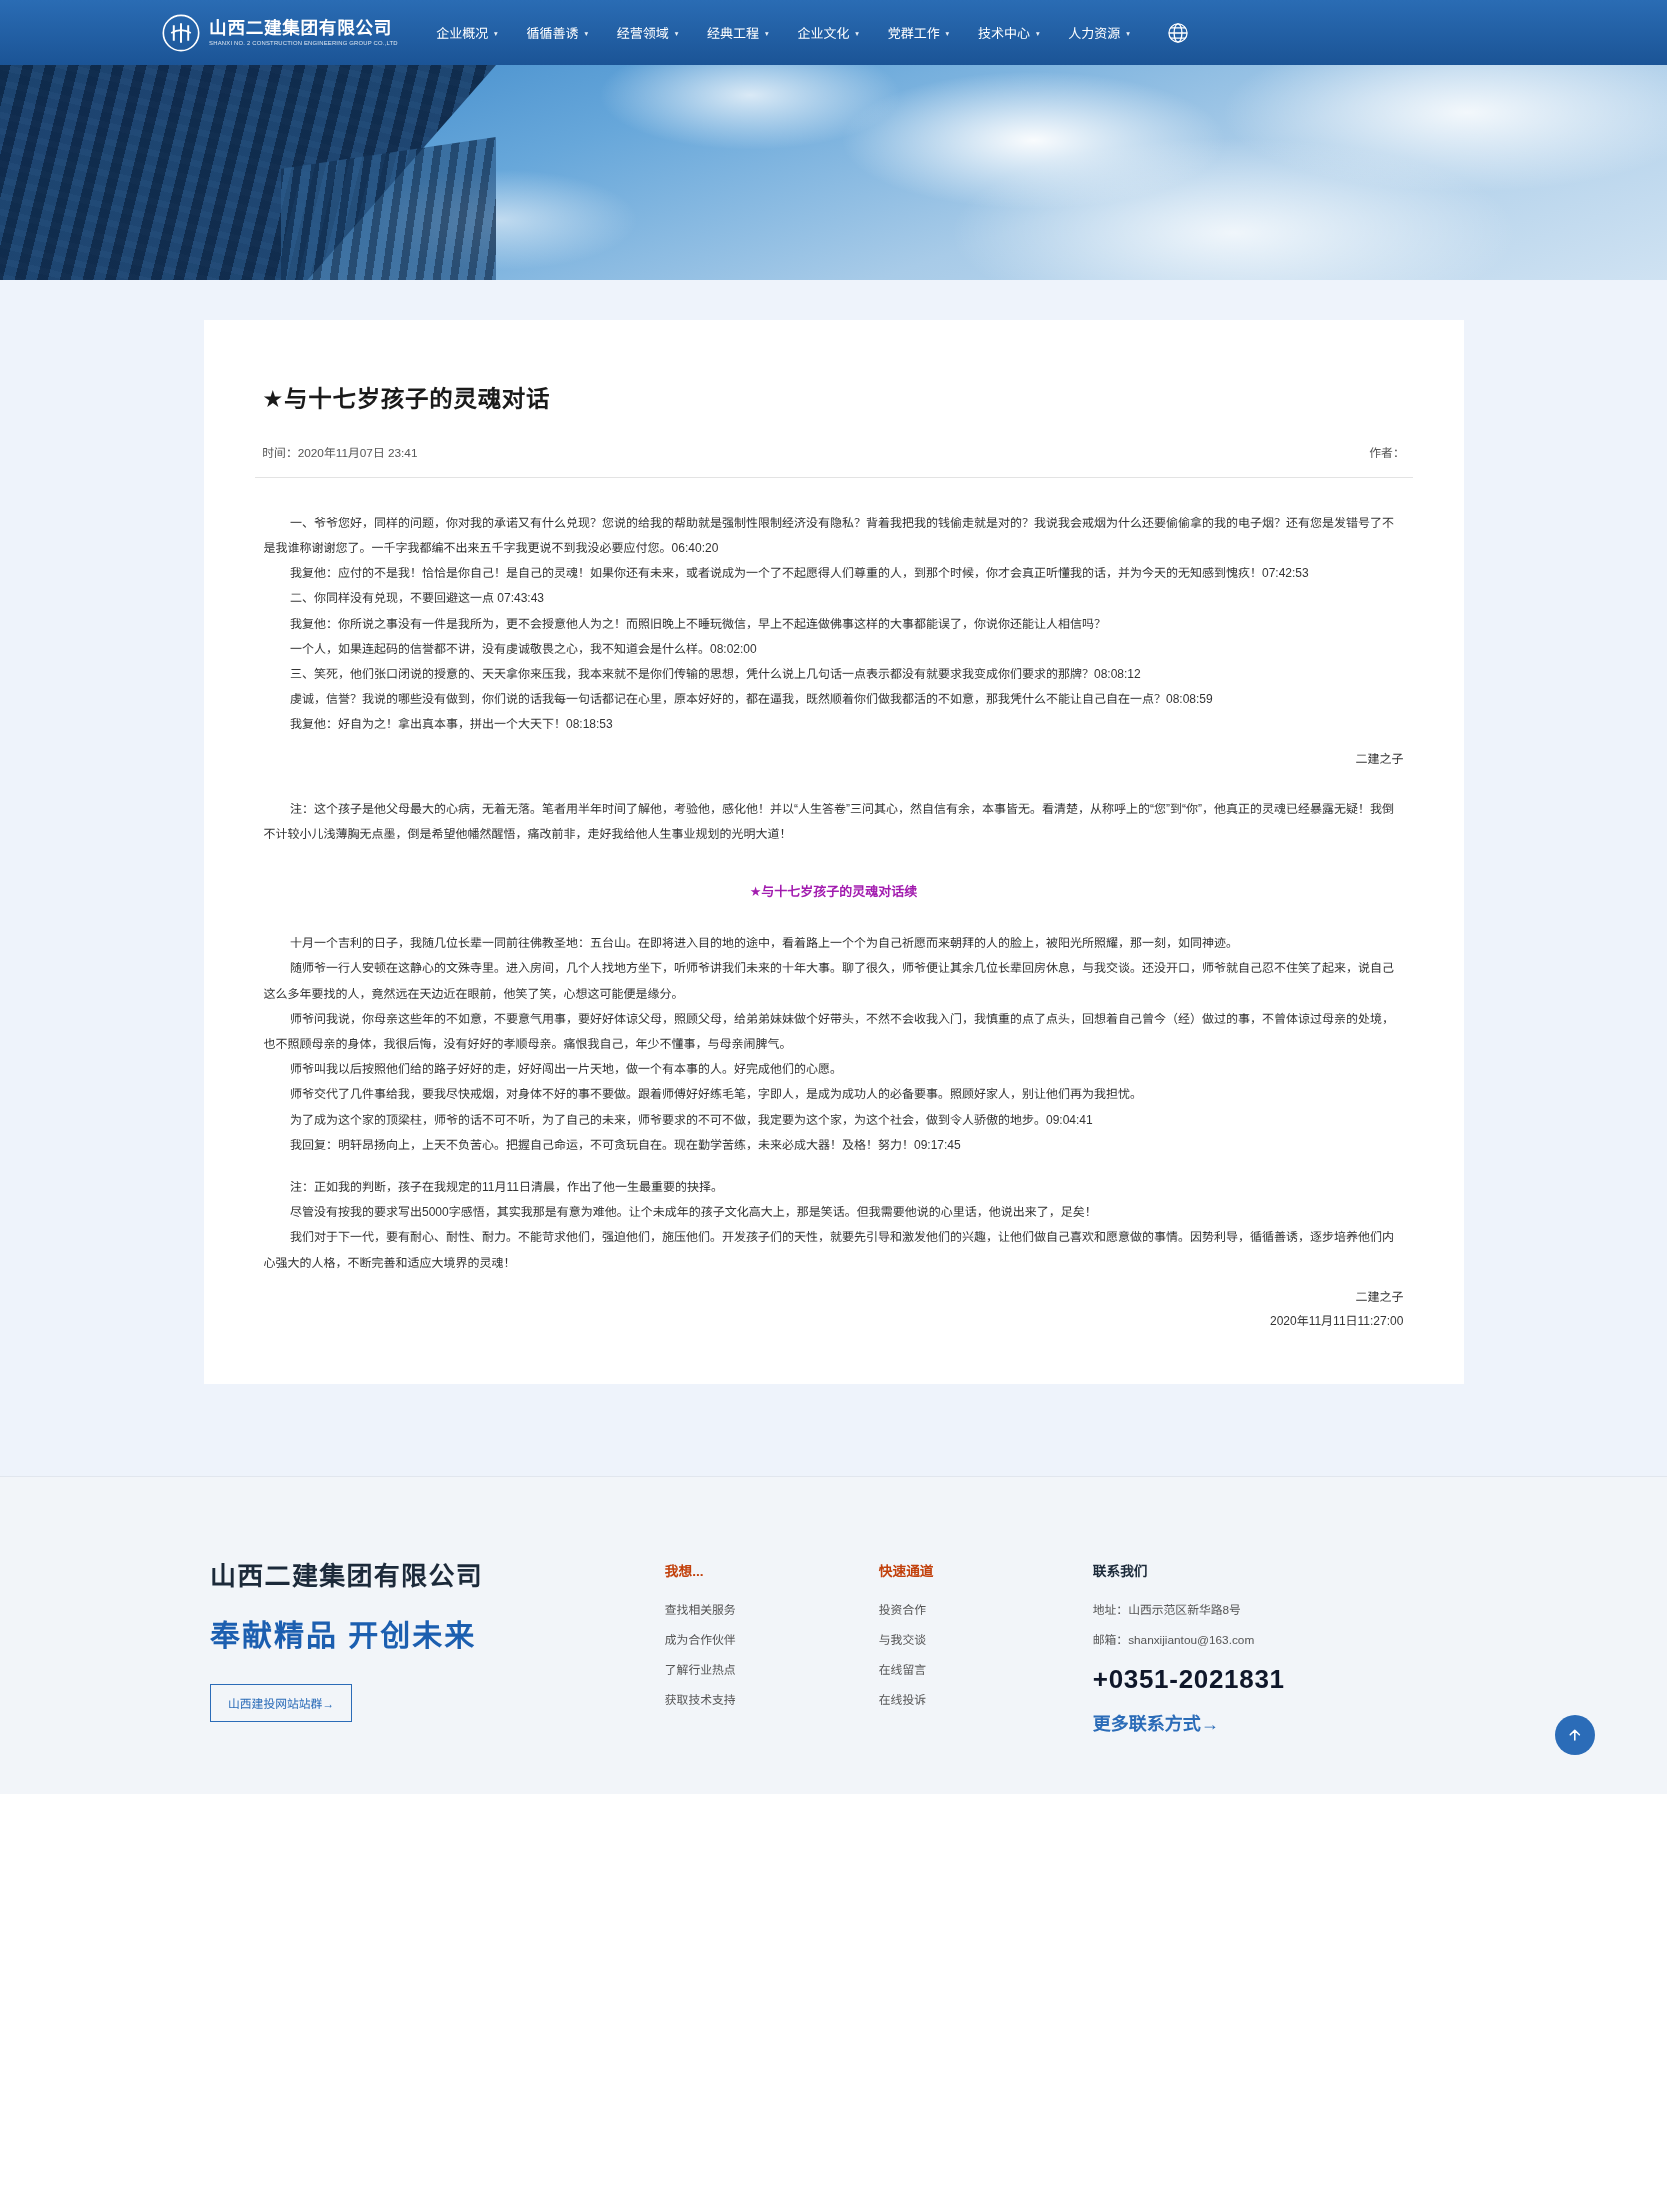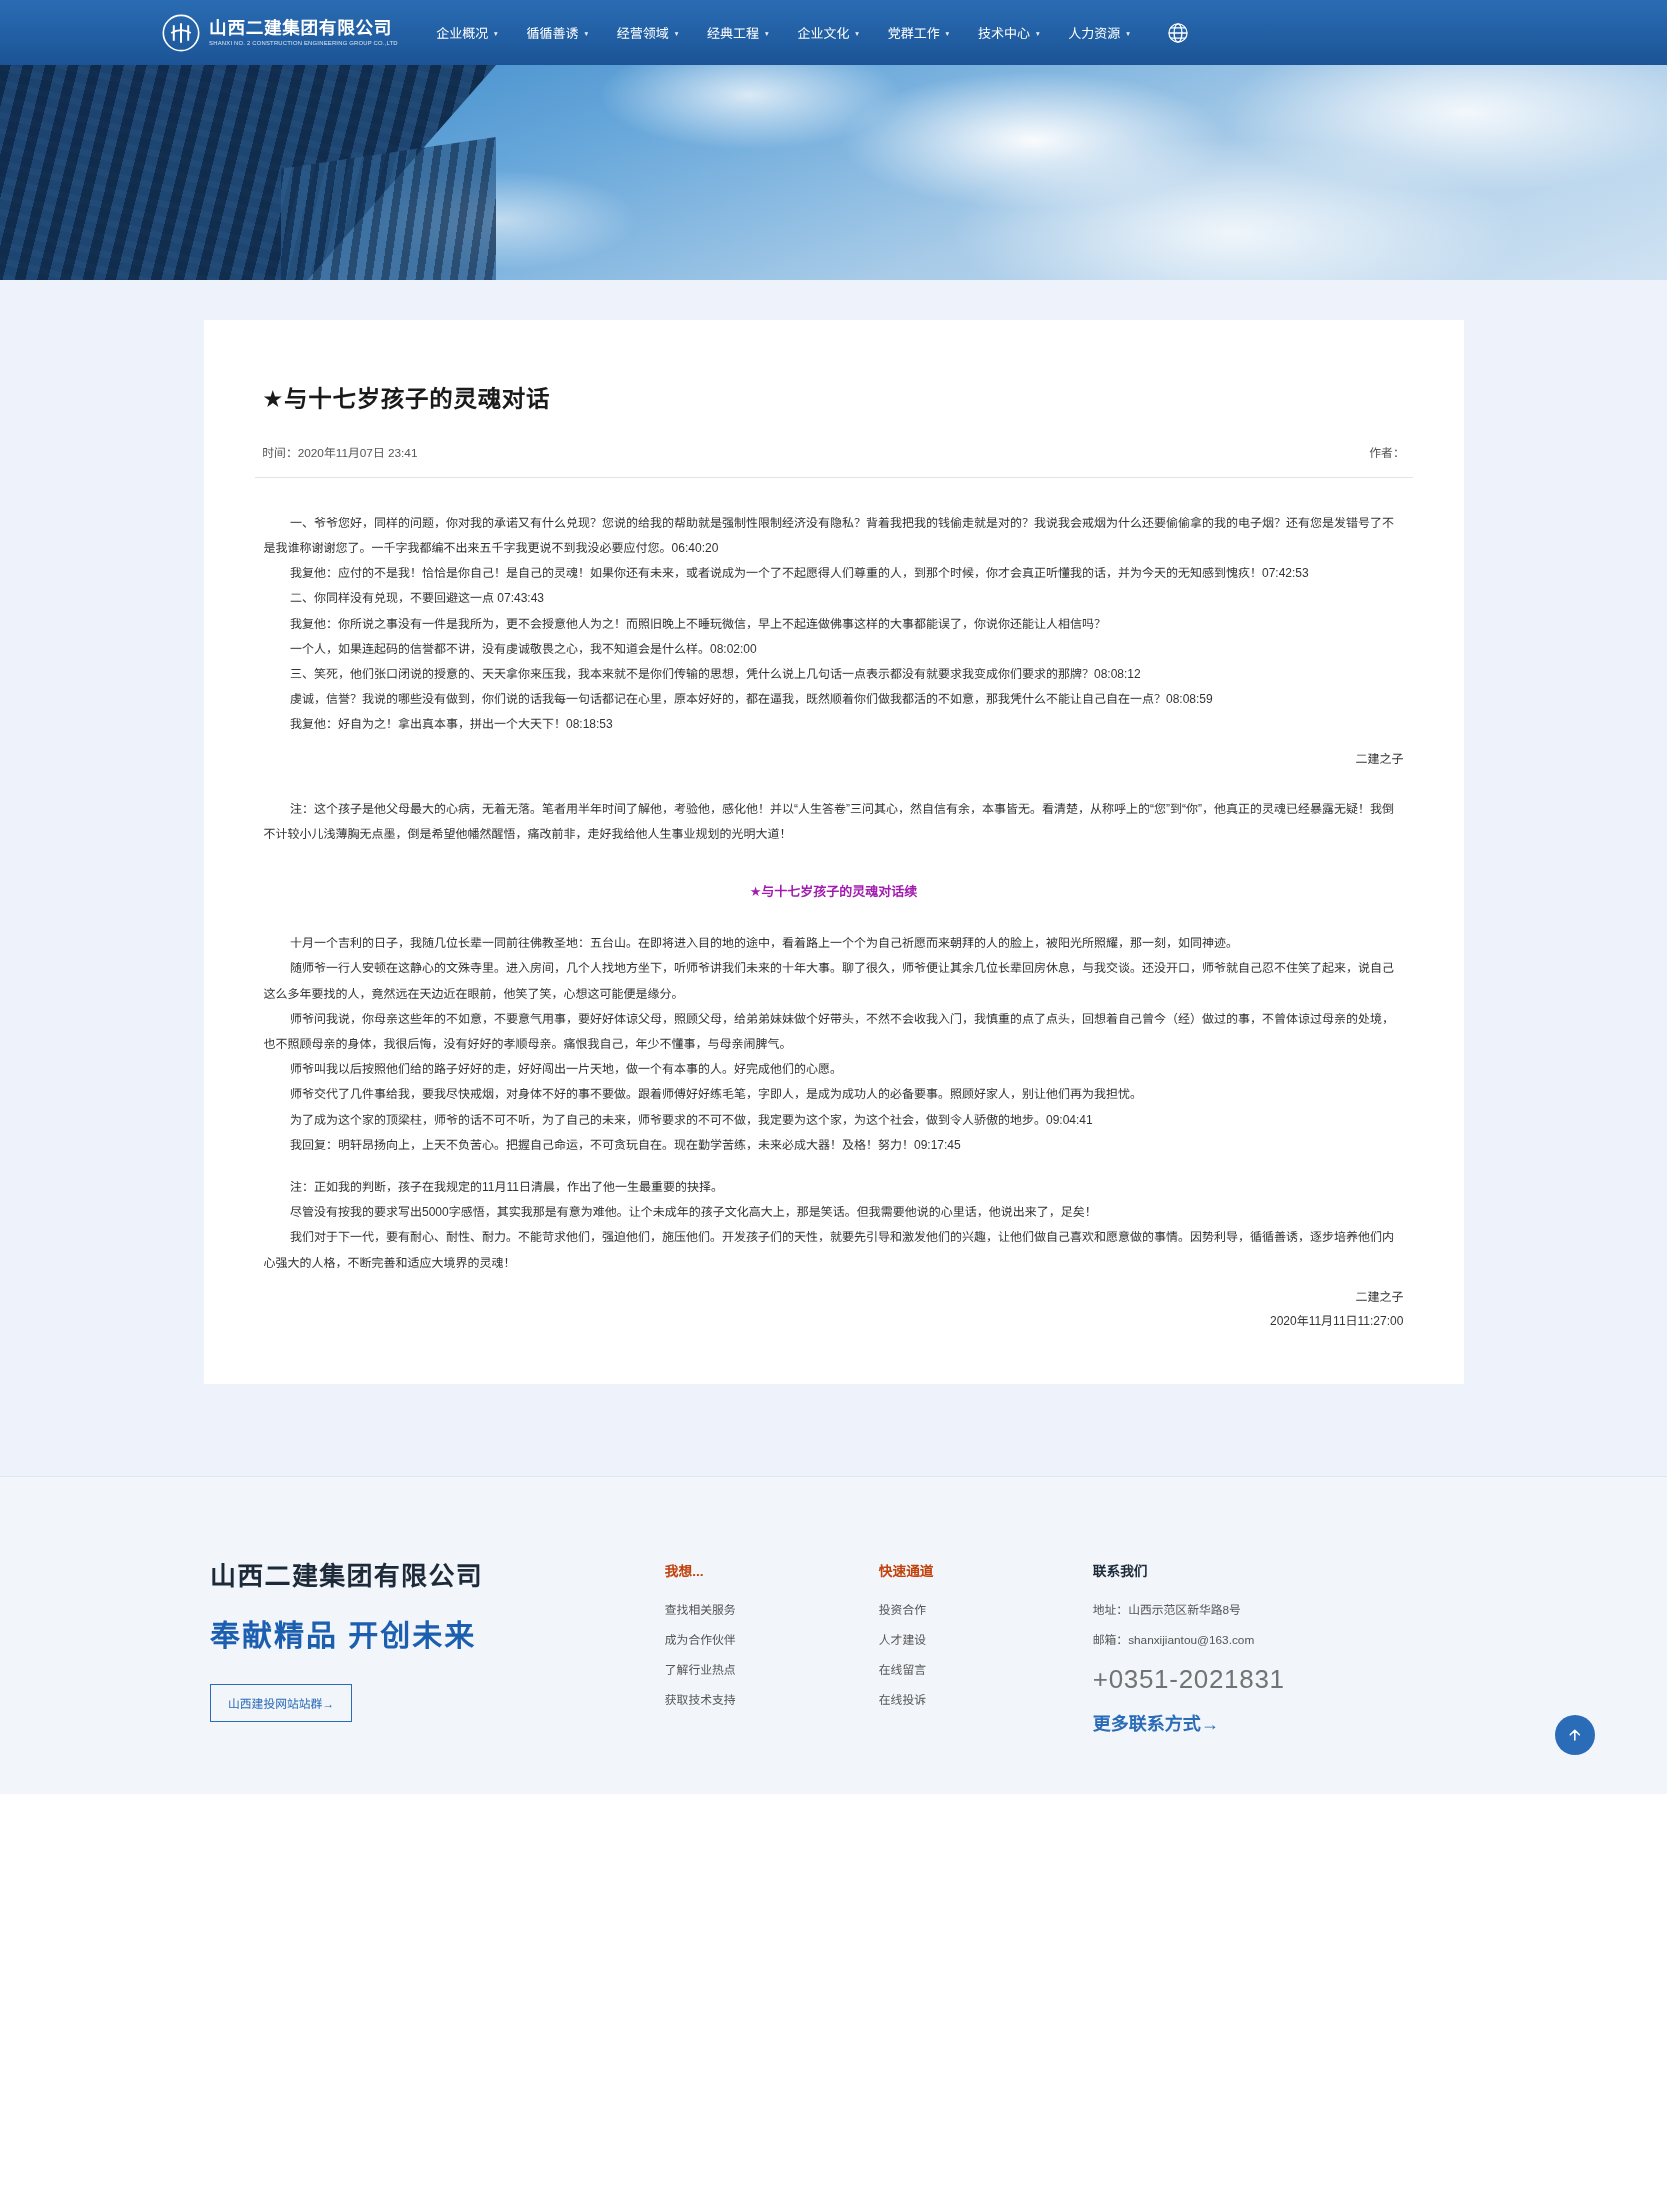--- a/index.html
+++ b/index.html
@@ -253,22 +253,22 @@
     color: #1c2a3a;
     font-weight: bold;
   }
   .f-contact .line {
     font-size: 11.8px;
     color: #555;
     margin-bottom: 13px;
   }
   .f-contact .phone {
     font-size: 26px;
-    font-weight: normal;
-    color: #737373;
+    font-weight: bold;
+    color: #0f172a;
     margin: 17px 0 14.4px 0;
     letter-spacing: 0.7px;
   }
   .f-contact .more {
     font-size: 18px;
     color: #2b6cb8;
     font-weight: bold;
     cursor: pointer;
   }
   .backtop {
@@ -428,21 +428,21 @@
           <li>成为合作伙伴</li>
           <li>了解行业热点</li>
           <li>获取技术支持</li>
         </ul>
       </div>
 
       <div class="f-col">
         <h4>快速通道</h4>
         <ul>
           <li>投资合作</li>
-          <li>人才建设</li>
+          <li>与我交谈</li>
           <li>在线留言</li>
           <li>在线投诉</li>
         </ul>
       </div>
 
       <div class="f-contact">
         <h4>联系我们</h4>
         <div class="line">地址：山西示范区新华路8号</div>
         <div class="line">邮箱：shanxijiantou@163.com</div>
         <div class="phone">+0351-2021831</div>

